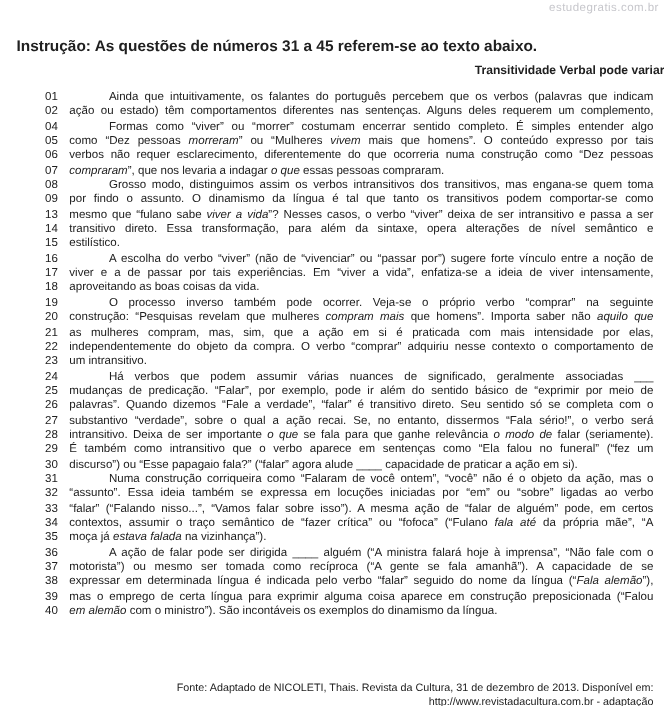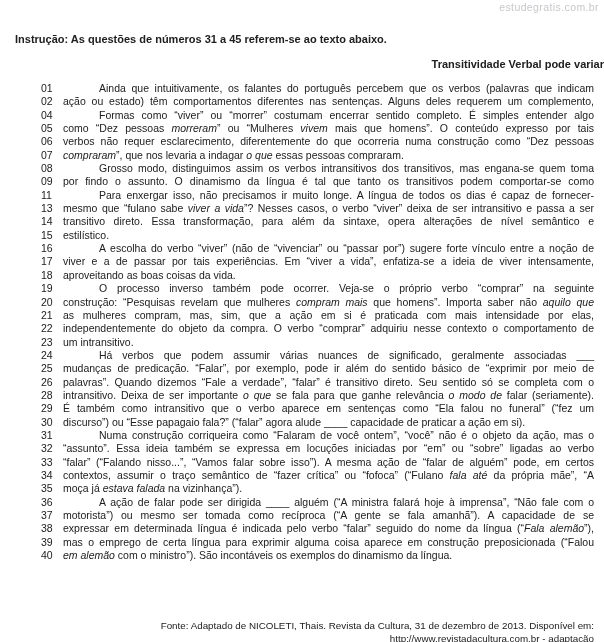--- a/index.html
+++ b/index.html
@@ -9,21 +9,21 @@
     background: #ffffff;
     color: #202020;
     font-family: "Liberation Sans", sans-serif;
   }
   .watermark {
     position: absolute; top: 1px; right: 5px;
     font-size: 10.5px; color: #c7c7cc; letter-spacing: 0.4px;
   }
   .instruction {
     position: absolute; top: 33px; left: 15px; right: 15px;
-    font-size: 11px; font-weight: bold;
+    font-size: 14px; font-weight: bold;
   }
   .doc-title {
     position: absolute; top: 58px; left: 0; right: 0;
     text-align: right; font-size: 11px; font-weight: bold;
   }
   .textblock {
     position: absolute; top: 82px; left: 20px; right: 10px;
   }
   .line {
     display: flex;
@@ -79,24 +79,20 @@
       <span class="ltxt"><i>compraram</i>”, que nos levaria a indagar <i>o que</i> essas pessoas compraram.</span>
     </div>
     <div class="line indent">
       <span class="lnum">08</span>
       <span class="ltxt">Grosso modo, distinguimos assim os verbos intransitivos dos transitivos, mas engana-se quem toma</span>
     </div>
     <div class="line">
       <span class="lnum">09</span>
       <span class="ltxt">por findo o assunto. O dinamismo da língua é tal que tanto os transitivos podem comportar-se como</span>
     </div>
-    <div class="line indent">
-      <span class="lnum">11</span>
-      <span class="ltxt">Para enxergar isso, não precisamos ir muito longe. A língua de todos os dias é capaz de fornecer-</span>
-    </div>
     <div class="line">
       <span class="lnum">13</span>
       <span class="ltxt">mesmo que “fulano sabe <i>viver a vida</i>”? Nesses casos, o verbo “viver” deixa de ser intransitivo e passa a ser</span>
     </div>
     <div class="line">
       <span class="lnum">14</span>
       <span class="ltxt">transitivo direto. Essa transformação, para além da sintaxe, opera alterações de nível semântico e</span>
     </div>
     <div class="line pend">
       <span class="lnum">15</span>
@@ -138,20 +134,24 @@
       <span class="lnum">24</span>
       <span class="ltxt">Há verbos que podem assumir várias nuances de significado, geralmente associadas ___</span>
     </div>
     <div class="line">
       <span class="lnum">25</span>
       <span class="ltxt">mudanças de predicação. “Falar”, por exemplo, pode ir além do sentido básico de “exprimir por meio de</span>
     </div>
     <div class="line">
       <span class="lnum">26</span>
       <span class="ltxt">palavras”. Quando dizemos “Fale a verdade”, “falar” é transitivo direto. Seu sentido só se completa com o</span>
+    </div>
+    <div class="line">
+      <span class="lnum">27</span>
+      <span class="ltxt">substantivo “verdade”, sobre o qual a ação recai. Se, no entanto, dissermos “Fala sério!”, o verbo será</span>
     </div>
     <div class="line">
       <span class="lnum">28</span>
       <span class="ltxt">intransitivo. Deixa de ser importante <i>o que</i> se fala para que ganhe relevância <i>o modo de</i> falar (seriamente).</span>
     </div>
     <div class="line">
       <span class="lnum">29</span>
       <span class="ltxt">É também como intransitivo que o verbo aparece em sentenças como “Ela falou no funeral” (“fez um</span>
     </div>
     <div class="line pend">

